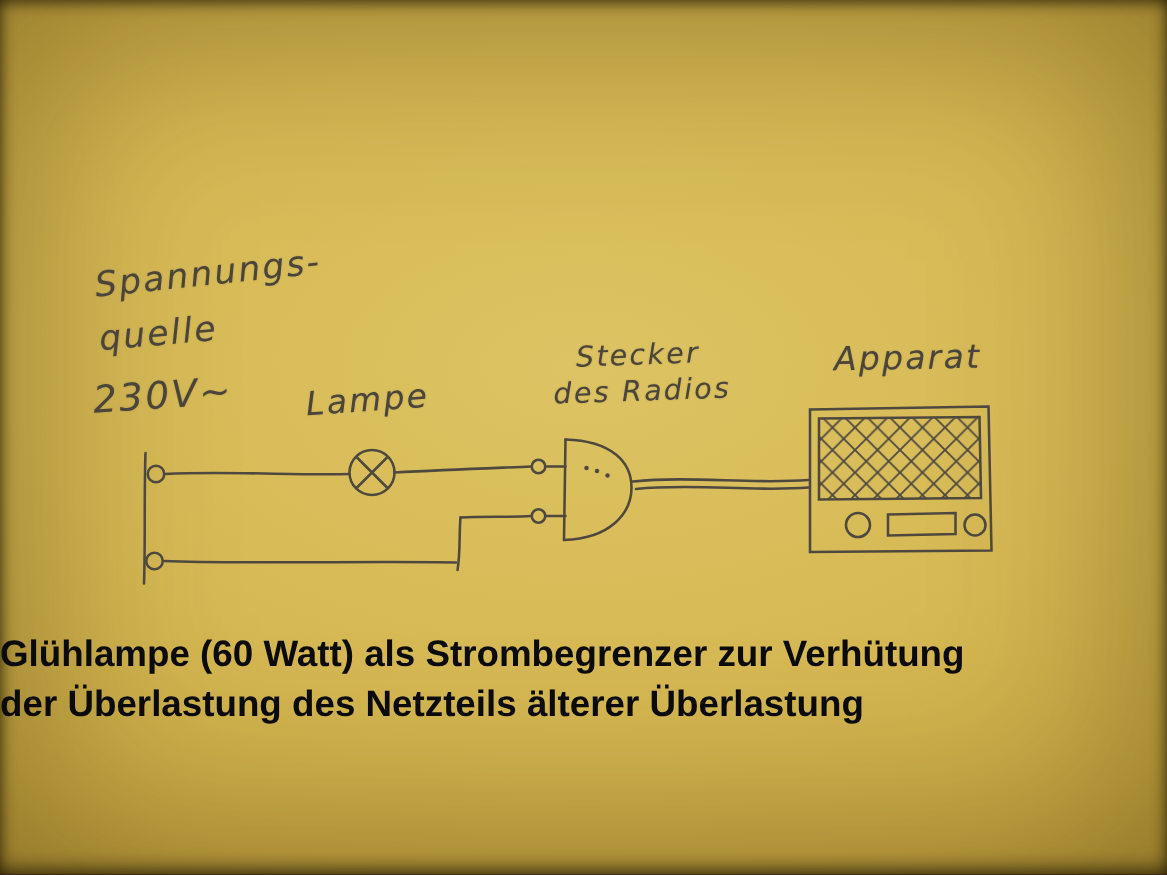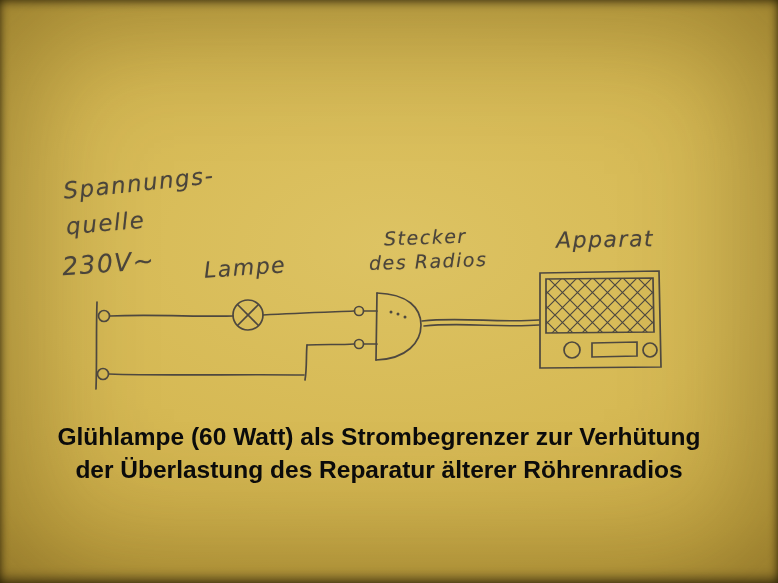--- a/index.html
+++ b/index.html
@@ -25,21 +25,20 @@
     font-style:italic;
     letter-spacing:1.5px;
     white-space:nowrap;
     text-shadow:0 0 1px rgba(74,68,59,0.35);
   }
   .svgwrap{position:absolute;left:0;top:0;}
   .caption{
     position:absolute;
     left:0; top:420px;
     width:758px;
-    text-align:center;
     color:#0b0b0b;
     font-family:"Liberation Sans", sans-serif;
     font-weight:bold;
     font-size:24.5px;
     line-height:33px;
   }
 </style>
 </head>
 <body>
 
@@ -110,16 +109,16 @@
 
   <div class="hand" style="left:204px;top:255px;font-size:22px;transform:rotate(-4deg);">Lampe</div>
 
   <div class="hand" style="left:384px;top:226px;font-size:19px;transform:rotate(-2deg);">Stecker</div>
   <div class="hand" style="left:369px;top:250px;font-size:19px;transform:rotate(-2deg);">des Radios</div>
 
   <div class="hand" style="left:556px;top:227px;font-size:22px;transform:rotate(-1deg);">Apparat</div>
 
   <div class="caption">
     <div>Glühlampe (60 Watt) als Strombegrenzer zur Verhütung</div>
-    <div>der Überlastung des Reparatur älterer Röhrenradios</div>
+    <div>der Überlastung des Netzteils älterer Überlastung</div>
   </div>
 
 </div>
 
 </body></html>

